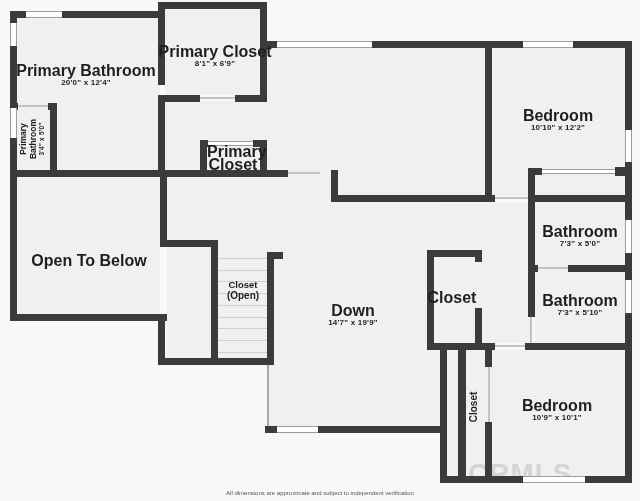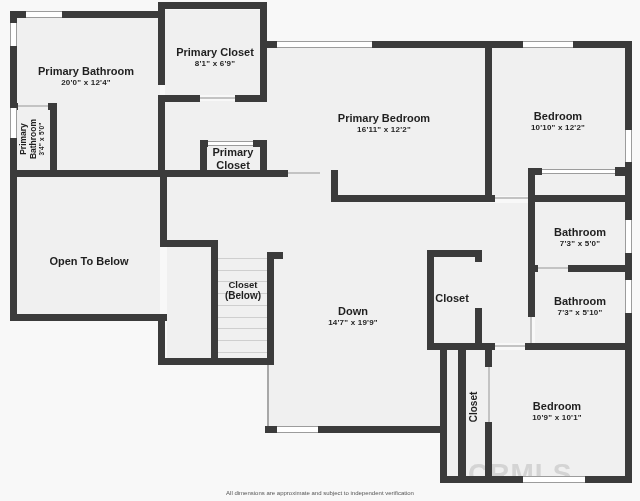--- a/index.html
+++ b/index.html
@@ -8,21 +8,21 @@
   .f{position:absolute;background:#f0f0f0;z-index:0}
   .w{position:absolute;background:#3b3b3b;z-index:2}
   .win{position:absolute;background:#fff;z-index:3;box-sizing:border-box}
   .win.h{border-top:1px solid #9c9c9c;border-bottom:1px solid #9c9c9c}
   .win.v{border-left:1px solid #9c9c9c;border-right:1px solid #9c9c9c}
   .door{position:absolute;background:#c3c3c3;z-index:3}
   .slider{position:absolute;background:#fff;border-top:1px solid #9c9c9c;border-bottom:1px solid #9c9c9c;box-sizing:border-box;z-index:3}
   .tread{position:absolute;background:#cfcfcf;height:1px;z-index:1}
   .rail{position:absolute;background:#a8a8a8;z-index:1}
   .room-label{position:absolute;z-index:4;transform:translate(-50%,-50%);text-align:center;color:#1f1f1f;font-weight:700;white-space:nowrap}
-  .room-label .nm{display:block;font-size:11px;line-height:12.5px}
+  .room-label .nm{display:block;font-size:16px;line-height:12.5px}
   .room-label .dm{display:block;font-size:8px;line-height:10px;letter-spacing:.2px}
   .room-label .sub{display:block;font-size:10px;line-height:12px}
   .room-label.v{transform:translate(-50%,-50%) rotate(-90deg)}
   .room-label.small .nm{font-size:9.5px;line-height:11px}
   .room-label.tiny .nm{font-size:8.5px;line-height:9.5px}
   .room-label.tiny .dm{font-size:6.5px;line-height:8px}
   .room-label.wrap{white-space:normal}
   .watermark{position:absolute;left:468px;top:458px;z-index:1;font-size:28px;font-weight:700;color:#d4d4d4;letter-spacing:1px;z-index:1}
   .disclaimer{position:absolute;left:50%;top:490px;transform:translateX(-50%);font-size:6px;color:#555;z-index:4;white-space:nowrap}
 </style>
@@ -129,41 +129,37 @@
   <div class="rail" style="left:267px;top:365px;width:2px;height:64px"></div>
 
   <div class="room-label" style="left:86px;top:76px">
     <span class="nm">Primary Bathroom</span>
     <span class="dm">20'0" x 12'4"</span>
   </div>
   <div class="room-label" style="left:215px;top:57px">
     <span class="nm">Primary Closet</span>
     <span class="dm">8'1" x 6'9"</span>
   </div>
-  <div class="room-label" style="left:384px;top:123px">
-    <span class="nm">Primary Bedroom</span>
-    <span class="dm">16'11" x 12'2"</span>
-  </div>
   <div class="room-label" style="left:558px;top:121px">
     <span class="nm">Bedroom</span>
     <span class="dm">10'10" x 12'2"</span>
   </div>
   <div class="room-label v tiny wrap" style="left:32px;top:139px;width:52px">
     <span class="nm">Primary Bathroom</span>
     <span class="dm">3'4" x 5'0"</span>
   </div>
   <div class="room-label wrap" style="left:233px;top:158px;width:52px">
     <span class="nm">Primary Closet</span>
   </div>
   <div class="room-label" style="left:89px;top:261px">
     <span class="nm">Open To Below</span>
   </div>
   <div class="room-label small" style="left:243px;top:290px">
     <span class="nm">Closet</span>
-    <span class="sub">(Below)</span>
+    <span class="sub">(Open)</span>
   </div>
   <div class="room-label" style="left:353px;top:316px">
     <span class="nm">Down</span>
     <span class="dm">14'7" x 19'9"</span>
   </div>
   <div class="room-label" style="left:452px;top:298px">
     <span class="nm">Closet</span>
   </div>
   <div class="room-label" style="left:580px;top:237px">
     <span class="nm">Bathroom</span>

